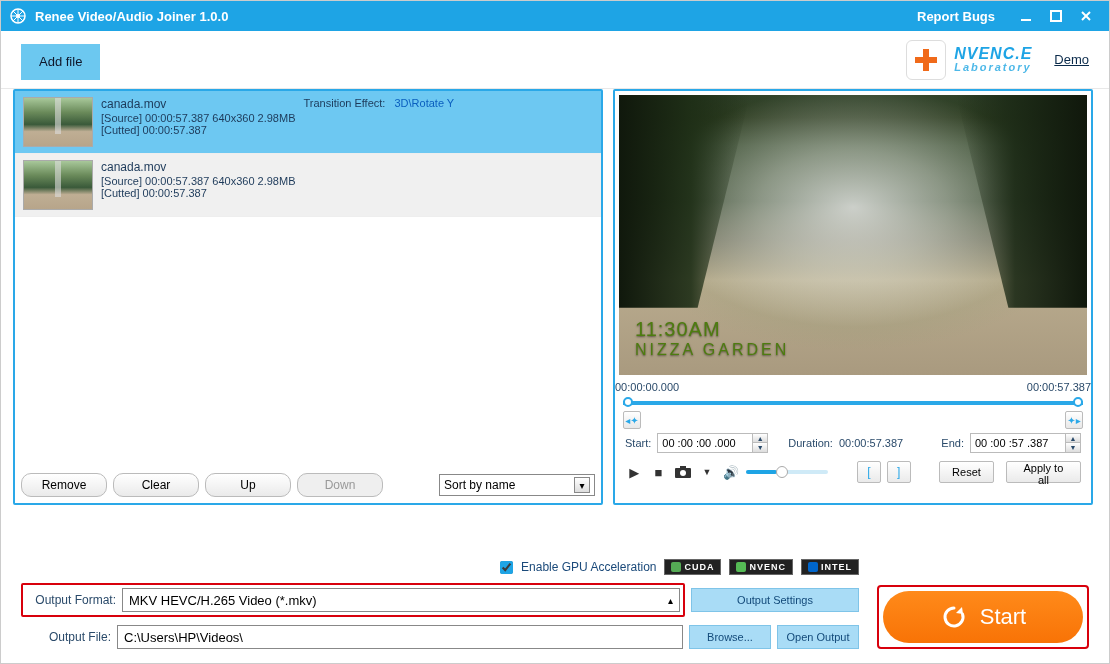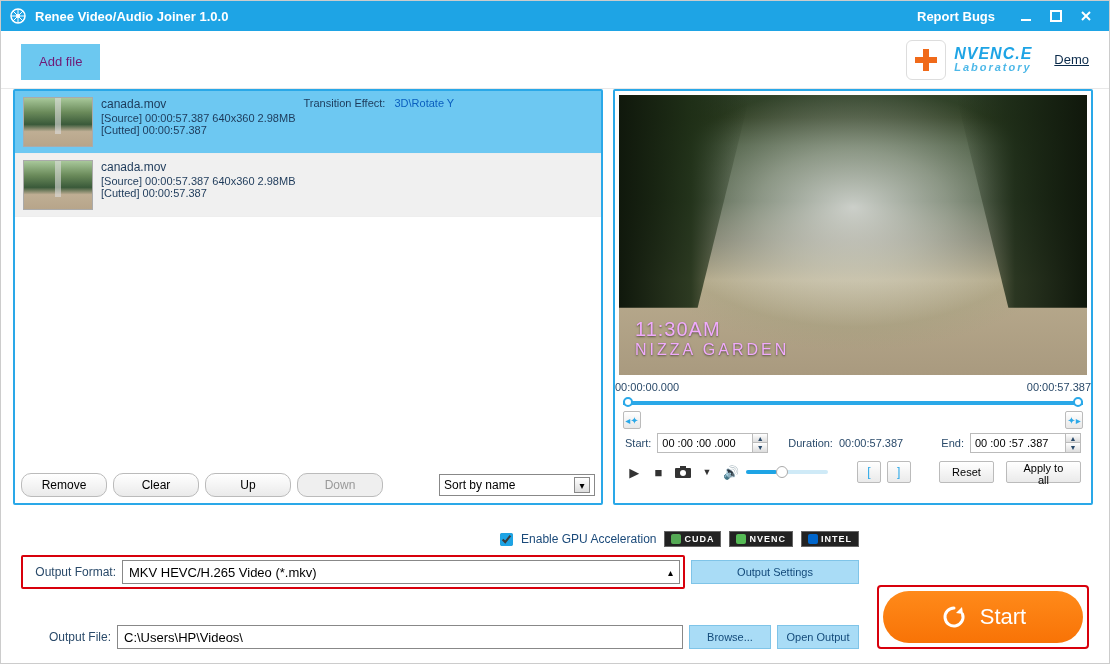--- a/index.html
+++ b/index.html
@@ -4,21 +4,21 @@
 <style>
 * { box-sizing: border-box; margin: 0; padding: 0; font-family: "Segoe UI", Arial, sans-serif; }
 html, body { width: 1110px; height: 664px; overflow: hidden; }
 .window { width: 1110px; height: 664px; background: #fff; border: 1px solid #ccc; display: flex; flex-direction: column; }
 .titlebar { height: 30px; background: #1ea4e5; color: #fff; display: flex; align-items: center; padding: 0 8px; font-size: 13px; }
 .titlebar .logo-icon { width: 18px; height: 18px; margin-right: 8px; display:flex;align-items:center;justify-content:center; }
 .titlebar .title { flex: 1; font-weight: bold; }
 .titlebar .report { font-weight: bold; margin-right: 16px; cursor: pointer; }
 .titlebar .winbtn { width: 30px; height: 20px; display: flex; align-items: center; justify-content: center; cursor: pointer; font-size: 14px; }
 .topstrip { height: 58px; background: #fff; border-bottom: 1px solid #e8e8e8; display: flex; align-items: center; padding: 0 20px; position: relative; }
-.addfile { background: #6cc8f0; color: #701a75; height: 36px; padding: 0 18px; display: flex; align-items: center; border: none; cursor: pointer; font-size: 13px; margin-top: 4px;}
+.addfile { background: #6cc8f0; color: #0f172a; height: 36px; padding: 0 18px; display: flex; align-items: center; border: none; cursor: pointer; font-size: 13px; margin-top: 4px;}
 .brand { margin-left: auto; display: flex; align-items: center; gap: 8px; margin-right: 12px;}
 .brand-logo { width: 40px; height: 40px; background:#fff; border:1px solid #ddd; border-radius:6px; display:flex; align-items:center; justify-content:center; }
 .brand-text { display:flex; flex-direction:column; font-weight:bold; color:#1ea4e5; line-height:1; font-style:italic;}
 .brand-text .l1 { font-size:16px; letter-spacing:1px;}
 .brand-text .l2 { font-size:11px; letter-spacing:2px; color:#4db8e8;}
 .demo { color:#0a2a4a; font-size:13px; text-decoration:underline; cursor:pointer; margin-left:10px;}
 .mainrow { display:flex; gap:10px; padding:0 12px; flex:1; min-height:0; }
 .panel { border:2px solid #2aa8e8; border-radius:2px; background:#fff; display:flex; flex-direction:column; }
 .leftpanel { width: 590px; height: 416px; }
 .rightpanel { width: 480px; height: 416px; }
@@ -38,21 +38,21 @@
 .sortdd { flex:1; margin-left:50px; height:22px; border:1px solid #888; background:#fff; display:flex; align-items:center; padding:0 4px; font-size:12px; cursor:pointer;}
 .sortdd .arrow{ margin-left:auto; border:1px solid #888; width:16px;height:16px;display:flex;align-items:center;justify-content:center;font-size:10px;background:linear-gradient(#fff,#ddd);}
 .preview { height:280px; margin:4px; background:#000; position:relative; overflow:hidden;}
 .previmg{position:absolute;inset:0;background:
  radial-gradient(ellipse 340px 200px at 50% 40%, rgba(255,255,255,.75) 0%, rgba(235,240,230,.5) 28%, rgba(120,150,100,.1) 60%, rgba(0,0,0,0) 72%),
  linear-gradient(180deg,#2a3a24 0%, #243219 8%, #2e4026 18%, #2a3a22 38%, #6c6a58 52%, #b9ab8e 66%, #a99a7f 100%);
 }
 .previmg::before, .previmg::after{content:"";position:absolute;top:0;bottom:24%;width:28%;}
 .previmg::before{left:0;background:linear-gradient(90deg,#10180c 0%,rgba(30,46,22,.9) 55%, rgba(40,60,30,0) 100%);clip-path:polygon(0 0,100% 0,60% 100%,0 100%);}
 .previmg::after{right:0;background:linear-gradient(270deg,#10180c 0%,rgba(28,42,22,.9) 55%, rgba(40,60,30,0) 100%);clip-path:polygon(0 0,100% 0,100% 100%,40% 100%);}
-.pvtext{position:absolute;left:16px;bottom:16px;color:#f0abfc;font-family:Georgia,serif;text-shadow:0 1px 2px rgba(0,0,0,.5);}
+.pvtext{position:absolute;left:16px;bottom:16px;color:#4d7c0f;font-family:Georgia,serif;text-shadow:0 1px 2px rgba(0,0,0,.5);}
 .pvtext .t1{font-size:20px;letter-spacing:1px;}
 .pvtext .t2{font-size:16px;letter-spacing:3px;}
 .timerow{display:flex;justify-content:space-between;padding:2px 0;font-size:11px;color:#2a4a6a;}
 .slider{position:relative;height:14px;margin:0 8px;}
 .slider .track{position:absolute;left:0;right:0;top:6px;height:4px;background:#2aa8e8;}
 .slider .thumbc{position:absolute;top:2px;width:10px;height:10px;border-radius:50%;background:#fff;border:2px solid #2aa8e8;}
 .markrow{display:flex;justify-content:space-between;padding:0 8px;margin-top:2px;}
 .markbtn{width:18px;height:18px;border:1px solid #bbb;background:linear-gradient(#fff,#e8e8e8);border-radius:2px;display:flex;align-items:center;justify-content:center;font-size:10px;cursor:pointer;color:#2aa8e8;}
 .editrow{display:flex;align-items:center;gap:6px;padding:4px 10px;font-size:11px;color:#2a4a6a;}
 .numedit{display:flex;align-items:center;border:1px solid #bbb;height:20px;background:#14b8a6;}
@@ -69,21 +69,21 @@
 .rbtn{height:22px;padding:0 12px;border:1px solid #bbb;background:linear-gradient(#fff,#eaeaea);font-size:11px;border-radius:2px;cursor:pointer;}
 .bottomarea{padding:8px 20px 14px;display:flex;gap:18px;align-items:flex-start;}
 .leftbot{flex:1;display:flex;flex-direction:column;gap:8px;}
 .gpuRow{display:flex;justify-content:flex-end;align-items:center;gap:8px;font-size:12px;color:#1b4a7a;}
 .gpuRow .chk{width:13px;height:13px;accent-color:#1ea4e5;}
 .badge{background:#222;color:#fff;font-size:9px;font-weight:bold;padding:2px 6px;border:1px solid #666;letter-spacing:1px;display:flex;align-items:center;gap:3px;}
 .badge .dot{width:10px;height:10px;background:#0a0;border-radius:2px;display:inline-block;}
 .badge.intel .dot{background:#06c;}
 .badge.cuda .dot{background:#5a5;}
 .badge.nvenc .dot{background:#5b5;}
-.formrow{display:flex;align-items:center;gap:6px;margin-top:28px;}
+.formrow{display:flex;align-items:center;gap:6px;}
 .formrow .lab{width:90px;text-align:right;font-size:12px;color:#2a4a6a;}
 .ddl{flex:1;height:24px;border:1px solid #888;background:#fff;display:flex;align-items:center;padding:0 6px;font-size:13px;cursor:pointer;}
 .ddl .arr{margin-left:auto;font-size:10px;}
 .redbox{border:2px solid #d8000c;border-radius:2px;padding:3px;}
 .bluetab{width:82px;height:24px;background:#a9dcf6;border:1px solid #7fc4e8;color:#134a7a;font-size:11px;display:flex;align-items:center;justify-content:center;cursor:pointer;}
 .bluetab.wide{width:168px;}
 .startwrap{border:2px solid #d8000c;border-radius:4px;padding:4px;margin-left:auto;align-self:flex-end;}
 .startbtn{width:200px;height:52px;border-radius:26px;background:linear-gradient(#ff8a1a,#f87306);color:#fff;font-size:22px;display:flex;align-items:center;justify-content:center;gap:12px;border:none;cursor:pointer;}
 .startbtn .ric{display:flex;align-items:center;justify-content:center;width:28px;height:28px;}
 .txtinput{flex:1;height:24px;border:1px solid #888;padding:0 6px;font-size:13px;background:#fff;}

